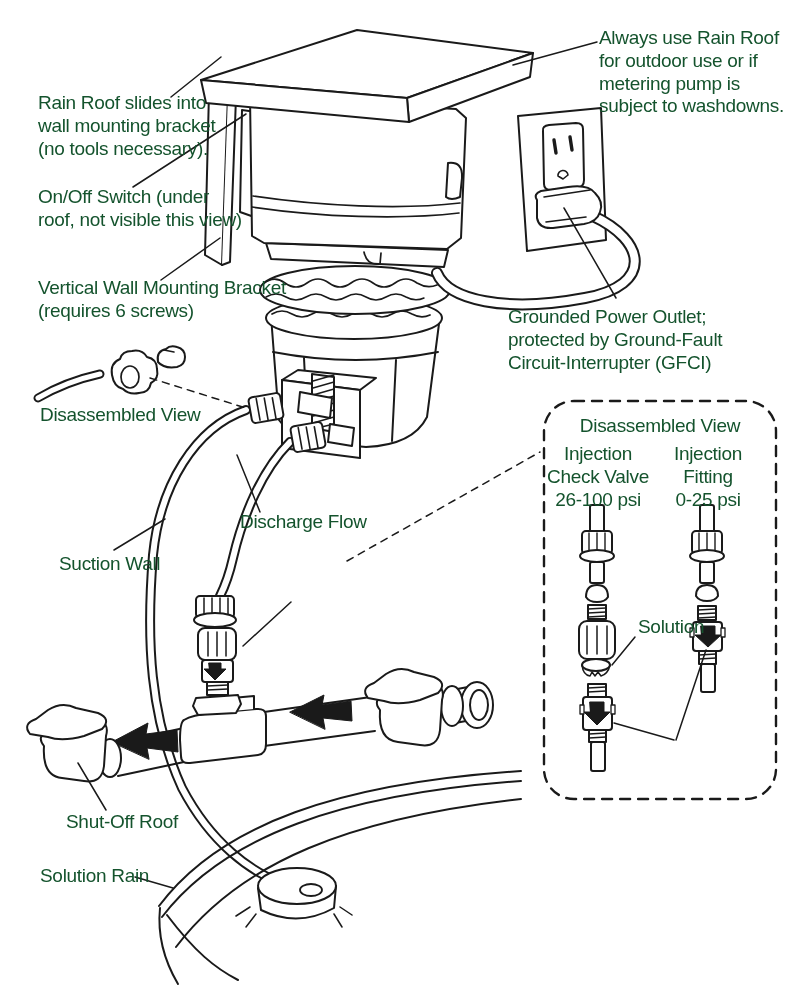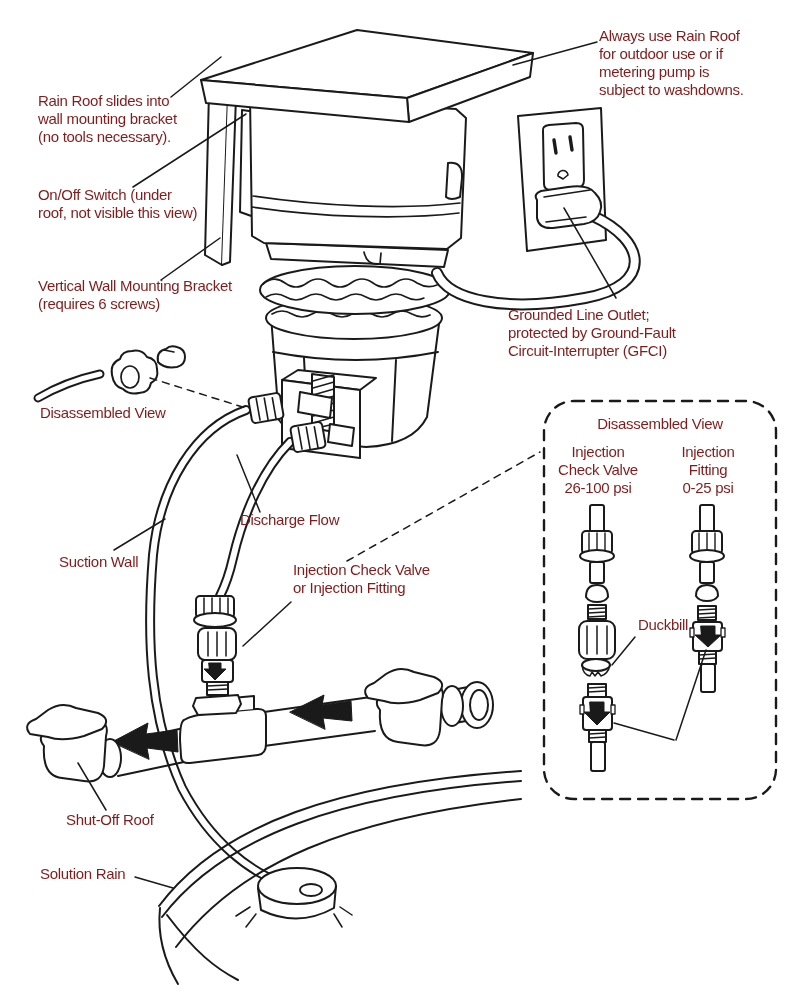--- a/index.html
+++ b/index.html
@@ -3,22 +3,22 @@
 <meta charset="utf-8">
 <style>
   html,body{margin:0;padding:0;background:#fff;}
   #stage{
     position:relative;width:789px;height:1000px;background:#fff;
     font-family:"Liberation Sans",sans-serif;color:#111;overflow:hidden;
   }
   #art{position:absolute;left:0;top:0;}
   .lbl{
     position:absolute;
-    font-size:15px;line-height:1.2;letter-spacing:-0.3px;
-    white-space:pre-line;color:#7f1d1d;
+    font-size:19px;line-height:1.2;letter-spacing:-0.3px;
+    white-space:pre-line;color:#14532d;
   }
   .ctr{text-align:center;}
   svg *{vector-effect:none;}
 </style>
 </head>
 <body>
 
 <div id="stage">
 
 <svg id="art" width="789" height="1000" viewBox="0 0 789 1000" fill="none" stroke="#1a1a1a" stroke-width="2" stroke-linecap="round" stroke-linejoin="round">
@@ -252,33 +252,31 @@
 roof, not visible this view)</div>
 <div class="lbl" style="left:38px;top:92px">Rain Roof slides into
 wall mounting bracket
 (no tools necessary).</div>
 <div class="lbl" style="left:38px;top:277px">Vertical Wall Mounting Bracket
 (requires 6 screws)</div>
 <div class="lbl" style="left:599px;top:27px">Always use Rain Roof
 for outdoor use or if
 metering pump is
 subject to washdowns.</div>
-<div class="lbl" style="left:508px;top:306px">Grounded Line Outlet;
+<div class="lbl" style="left:508px;top:306px">Grounded Power Outlet;
 protected by Ground-Fault
 Circuit-Interrupter (GFCI)</div>
 <div class="lbl" style="left:40px;top:404px">Disassembled View</div>
 <div class="lbl" style="left:240px;top:511px">Discharge Flow</div>
 <div class="lbl" style="left:59px;top:553px">Suction Wall</div>
-<div class="lbl" style="left:293px;top:561px">Injection Check Valve
-or Injection Fitting</div>
 <div class="lbl" style="left:66px;top:811px">Shut-Off Roof</div>
 <div class="lbl" style="left:40px;top:865px">Solution Rain</div>
 
 <div class="lbl ctr" style="left:544px;top:415px;width:232px">Disassembled View</div>
 <div class="lbl ctr" style="left:543px;top:443px;width:110px">Injection
 Check Valve
 26-100 psi</div>
 <div class="lbl ctr" style="left:653px;top:443px;width:110px">Injection
 Fitting
 0-25 psi</div>
-<div class="lbl" style="left:638px;top:616px">Duckbill</div>
+<div class="lbl" style="left:638px;top:616px">Solution</div>
 
 </div>
 
 </body></html>

